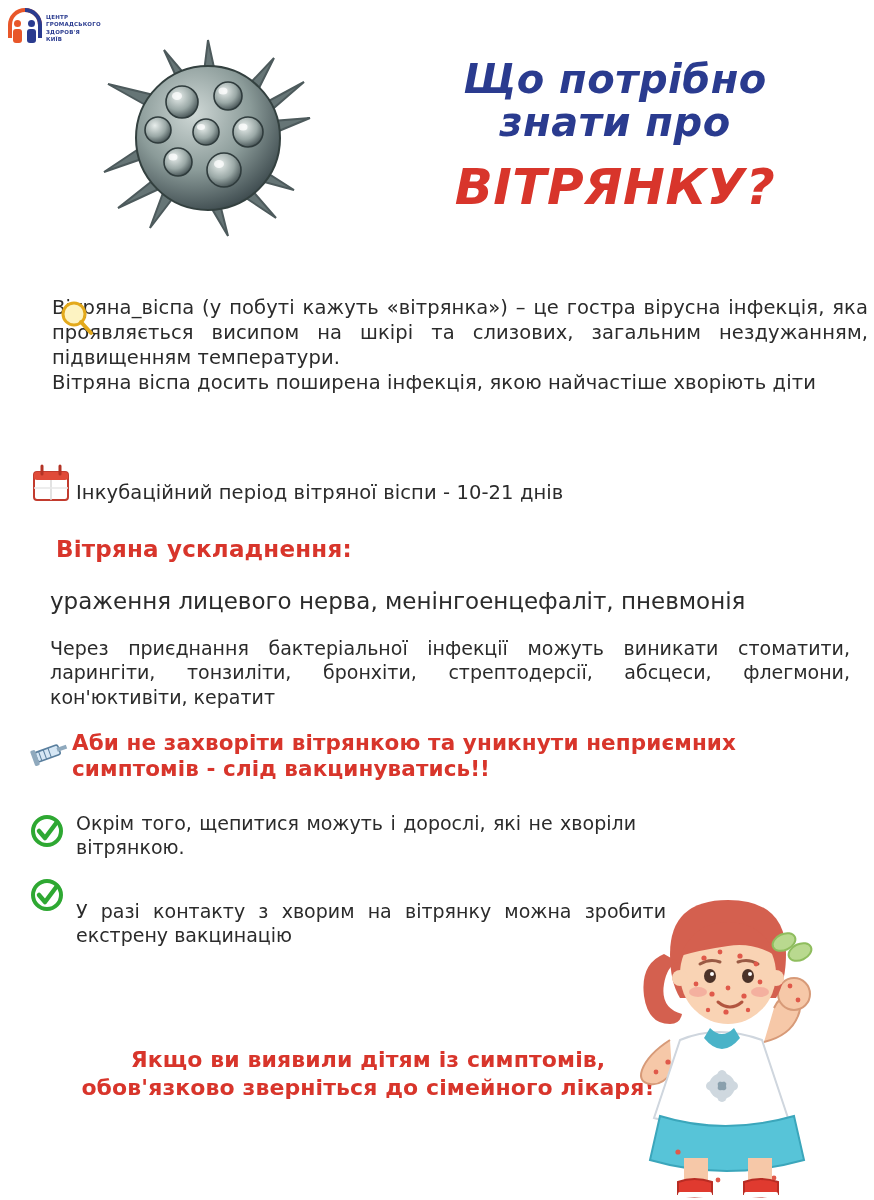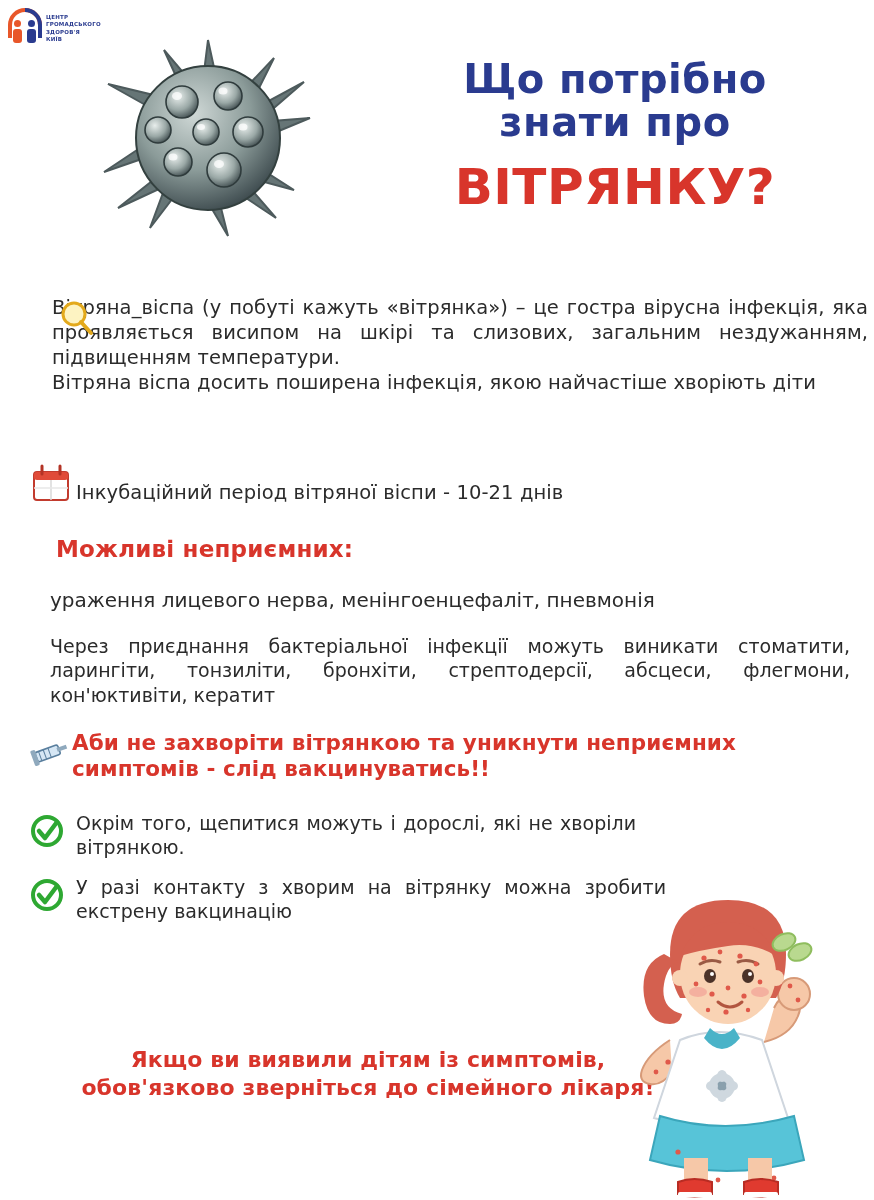--- a/index.html
+++ b/index.html
@@ -66,20 +66,21 @@
     width: 260px; height: 230px;
   }
   .virus svg { display:block; }
 
   
   .title-block {
     position: absolute;
     left: 370px; top: 58px;
     width: 490px;
     text-align: center;
+    font-style: italic;
   }
   .title-l1, .title-l2 {
     font-family: "DejaVu Sans", sans-serif;
     font-weight: bold;
     font-size: 40px;
     line-height: 1.08;
     color: #2a3b8f;
     letter-spacing: .5px;
   }
   .title-l3 {
@@ -140,21 +141,21 @@
     color: #d8352b;
     letter-spacing: .2px;
   }
 
   .complic {
     position: absolute;
     left: 50px; top: 588px;
     width: 800px;
   }
   .complic .line1 {
-    font-size: 20px;
+    font-size: 23px;
     color: #2b2b2b;
     margin-bottom: 22px;
   }
   .complic .para {
     font-size: 19px;
     line-height: 1.28;
     color: #2b2b2b;
     text-align: justify;
   }
 
@@ -192,21 +193,21 @@
     margin-top: 2px;
   }
   .check-text {
     font-size: 19px;
     line-height: 1.26;
     color: #2b2b2b;
     text-align: justify;
   }
   .item-1 .check-text { width: 730px; }
   .item-2 .check-text { width: 560px; }
-  .item-3 .check-text { width: 590px; }
+  .item-3 .check-text { width: 590px; margin-top: 24px; }
 
   .footer-note {
     position: absolute;
     left: 28px; top: 1046px;
     width: 680px;
     text-align: center;
     font-size: 22px;
     font-weight: bold;
     color: #d8352b;
     line-height: 1.25;
@@ -318,21 +319,21 @@
         <rect x="4" y="10" width="34" height="8" rx="3" fill="#e04b39"></rect>
         <line x1="21" y1="18" x2="21" y2="38" stroke="#d9d9d9" stroke-width="1.5"></line>
         <line x1="4" y1="26" x2="38" y2="26" stroke="#e7e7e7" stroke-width="1.5"></line>
         <path d="M12 12 L12 4" stroke="#b33325" stroke-width="3" stroke-linecap="round"></path>
         <path d="M30 12 L30 4" stroke="#b33325" stroke-width="3" stroke-linecap="round"></path>
       </svg>
     </div>
     <div class="label">Інкубаційний період вітряної віспи - 10-21 днів</div>
   </div>
 
-  <div class="subhead">Можливі неприємних:</div>
+  <div class="subhead">Вітряна ускладнення:</div>
 
   <div class="complic">
     <div class="line1">ураження лицевого нерва, менінгоенцефаліт, пневмонія</div>
     <div class="para">Через приєднання бактеріальної інфекції можуть виникати стоматити, ларингіти, тонзиліти, бронхіти, стрептодерсії, абсцеси, флегмони, кон'юктивіти, кератит</div>
   </div>
 
   <div class="vaccinate">
     <div class="syringe">
       <svg width="46" height="40" viewBox="0 0 46 40">
         <g transform="rotate(-20 23 20)">

